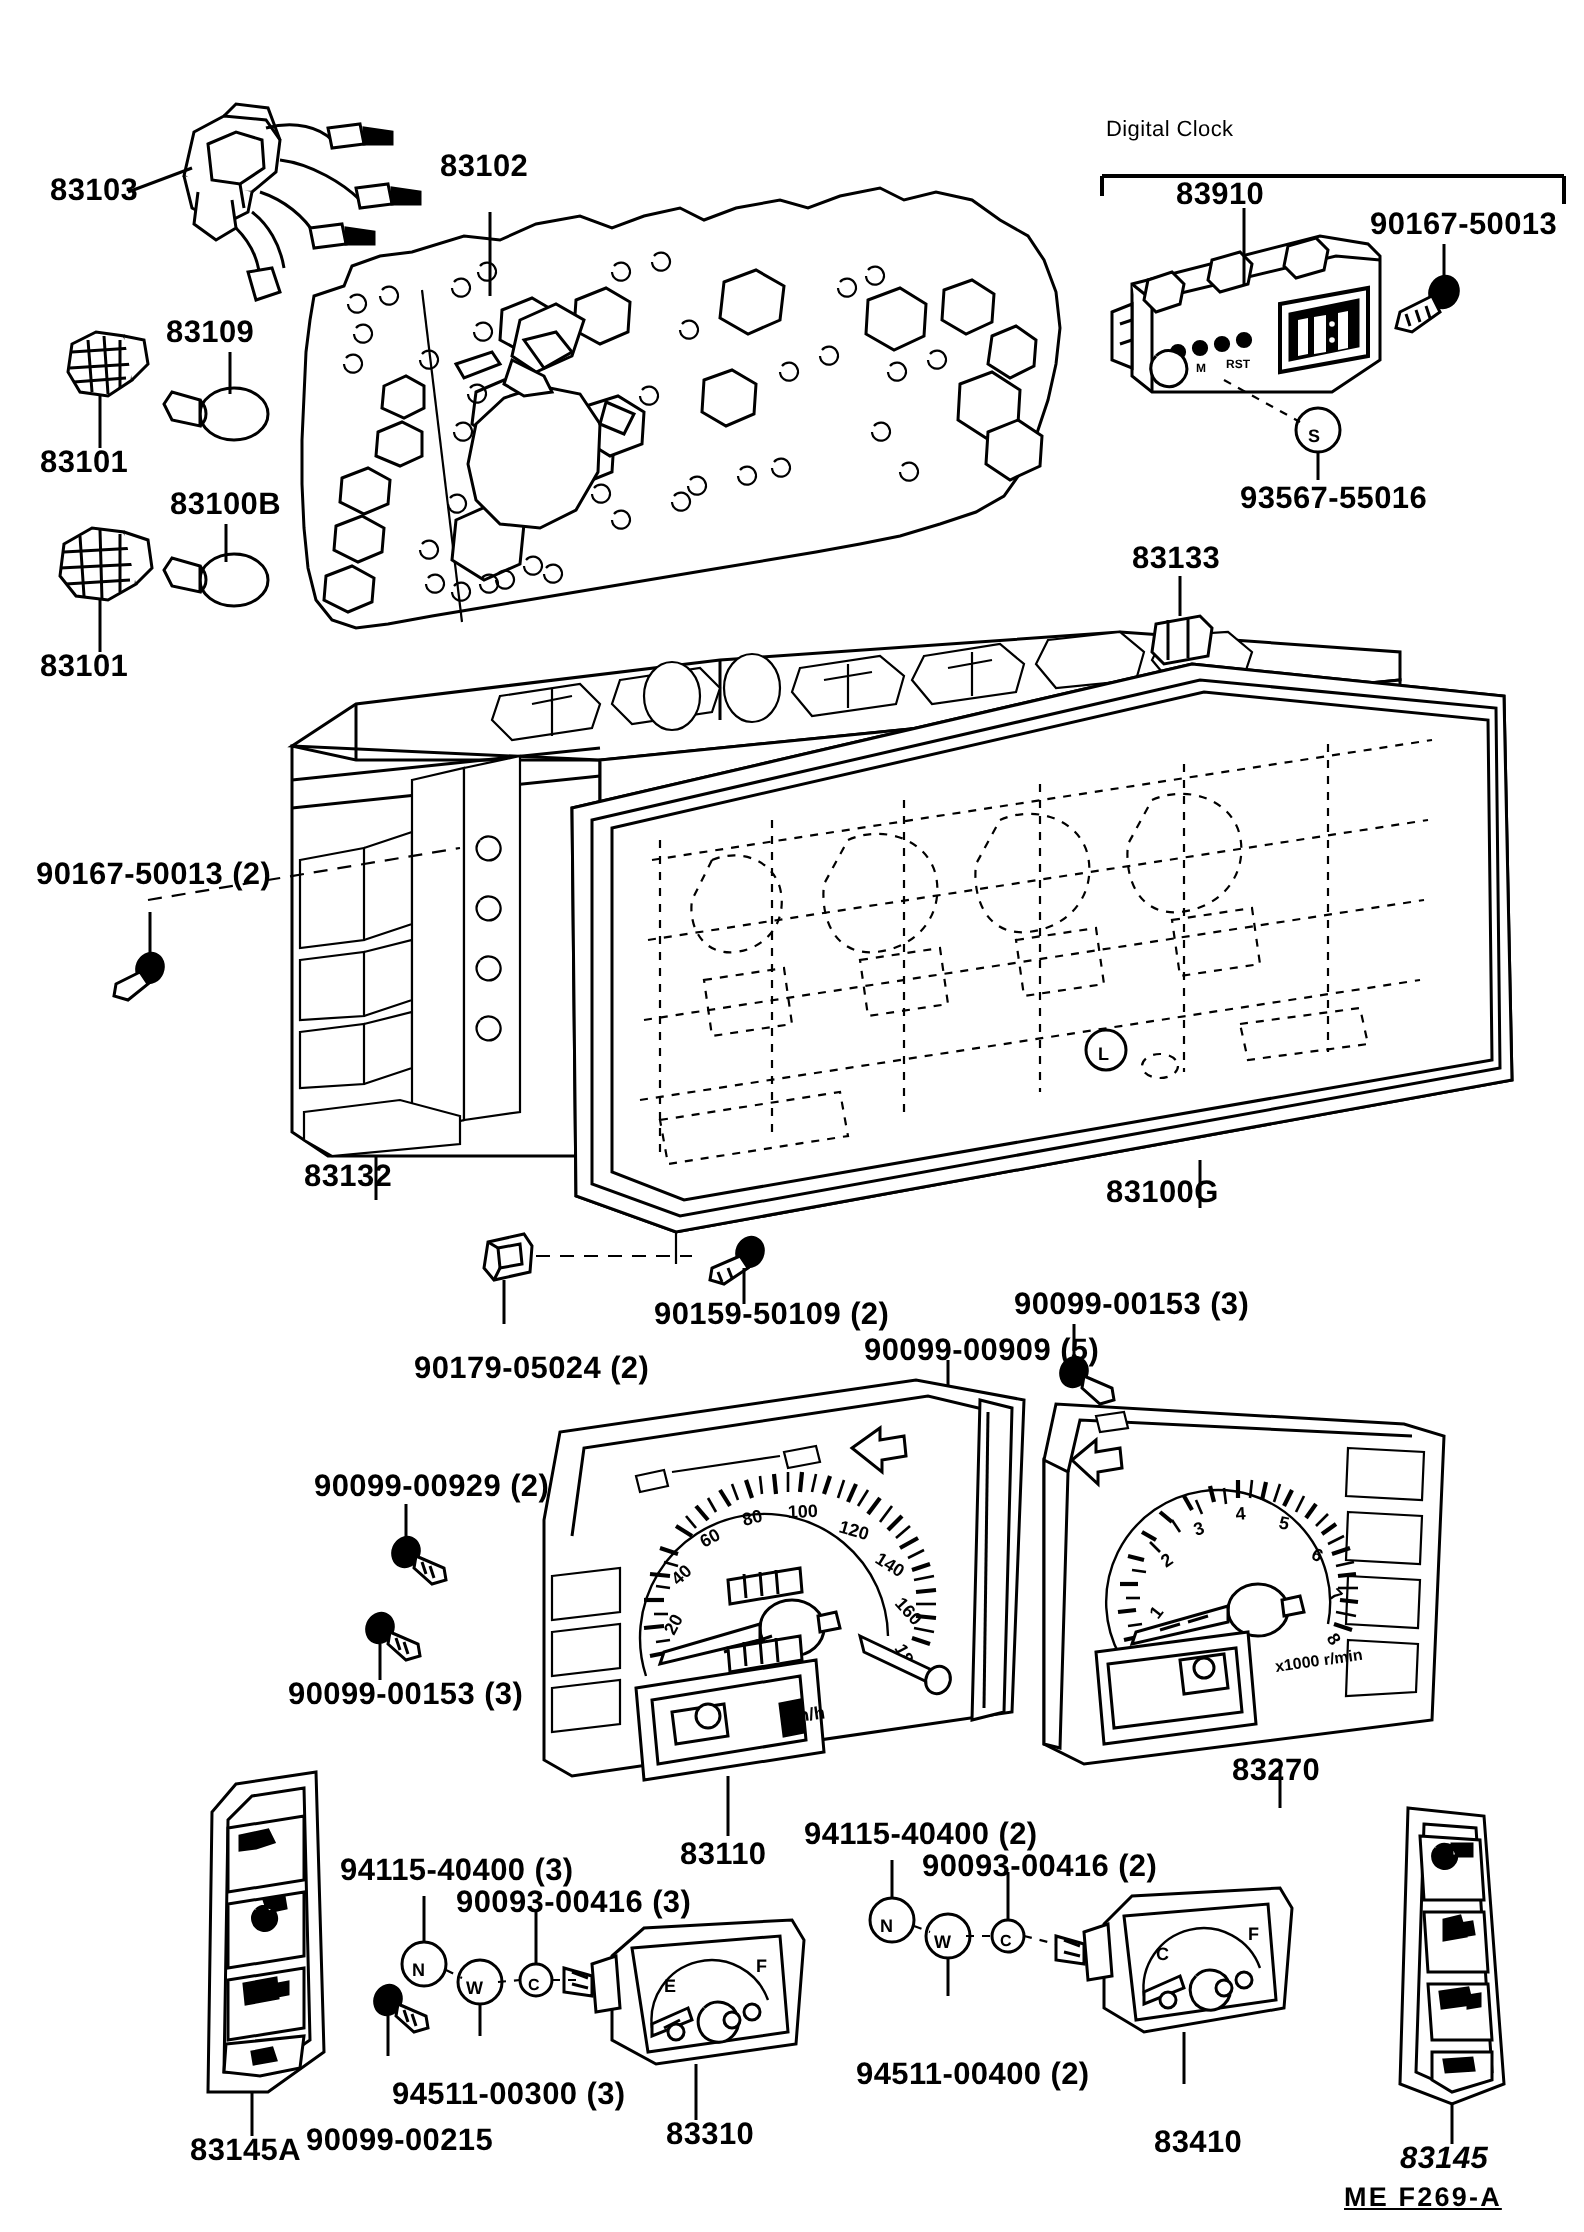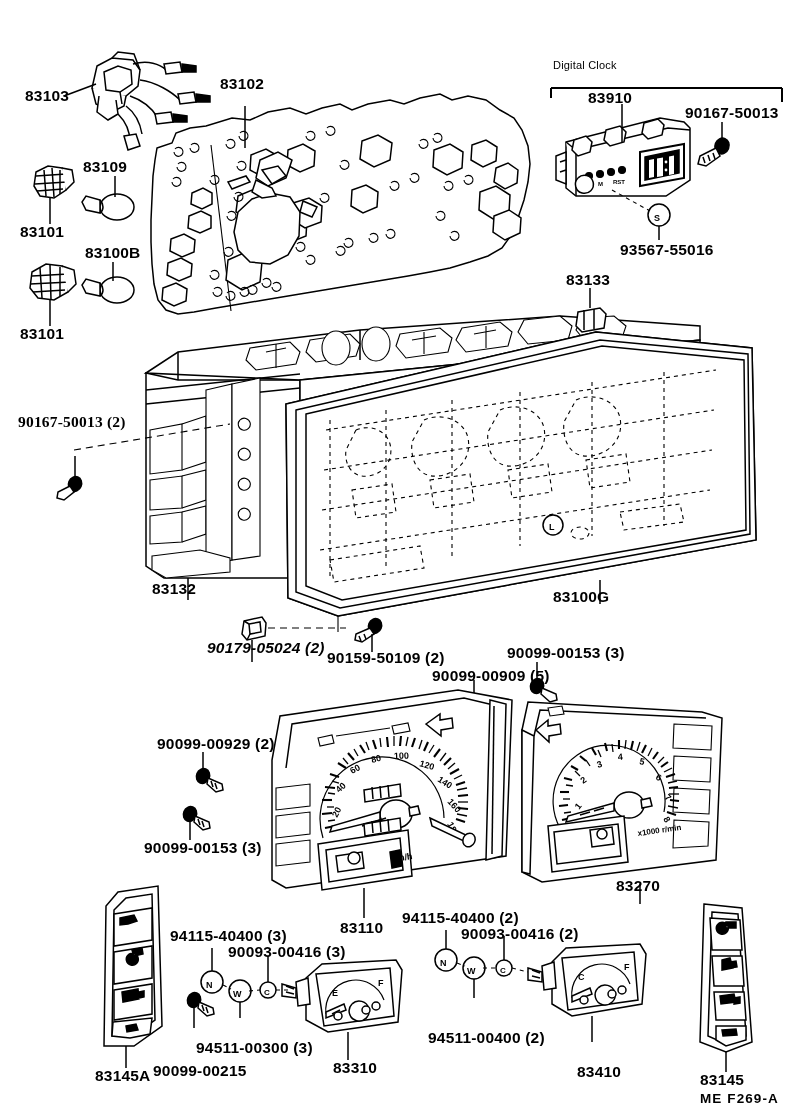--- a/index.html
+++ b/index.html
@@ -670,42 +670,42 @@
 <div class="lbl" style="left:20px;top:224px;">83101</div>
 <div class="lbl" style="left:85px;top:245px;">83100B</div>
 <div class="lbl" style="left:20px;top:326px;">83101</div>
 
 <div class="lbl hdr" style="left:553px;top:60px;">Digital Clock</div>
 <div class="lbl" style="left:588px;top:90px;">83910</div>
 <div class="lbl" style="left:685px;top:105px;">90167-50013</div>
 <div class="lbl" style="left:620px;top:242px;">93567-55016</div>
 
 <div class="lbl" style="left:566px;top:272px;">83133</div>
-<div class="lbl" style="left:18px;top:414px;font-family:Liberation Serif, serif;">90167-50013 (2)</div>
+<div class="lbl" style="left:18px;top:430px;">90167-50013 (2)</div>
 <div class="lbl" style="left:152px;top:581px;">83132</div>
 <div class="lbl" style="left:553px;top:589px;">83100G</div>
 
-<div class="lbl" style="left:207px;top:640px;font-style:italic;">90179-05024 (2)</div>
+<div class="lbl" style="left:207px;top:677px;">90179-05024 (2)</div>
 <div class="lbl" style="left:327px;top:650px;">90159-50109 (2)</div>
 <div class="lbl" style="left:432px;top:668px;">90099-00909 (5)</div>
 <div class="lbl" style="left:507px;top:645px;">90099-00153 (3)</div>
 <div class="lbl" style="left:157px;top:736px;">90099-00929 (2)</div>
 <div class="lbl" style="left:144px;top:840px;">90099-00153 (3)</div>
 
 <div class="lbl" style="left:340px;top:920px;">83110</div>
 <div class="lbl" style="left:616px;top:878px;">83270</div>
 
 <div class="lbl" style="left:170px;top:928px;">94115-40400 (3)</div>
 <div class="lbl" style="left:228px;top:944px;">90093-00416 (3)</div>
 <div class="lbl" style="left:196px;top:1040px;">94511-00300 (3)</div>
 <div class="lbl" style="left:153px;top:1063px;">90099-00215</div>
 <div class="lbl" style="left:95px;top:1068px;">83145A</div>
 <div class="lbl" style="left:333px;top:1060px;">83310</div>
 
 <div class="lbl" style="left:402px;top:910px;">94115-40400 (2)</div>
 <div class="lbl" style="left:461px;top:926px;">90093-00416 (2)</div>
 <div class="lbl" style="left:428px;top:1030px;">94511-00400 (2)</div>
 <div class="lbl" style="left:577px;top:1064px;">83410</div>
-<div class="lbl" style="left:700px;top:1072px;">83145</div>
-
-<div class="lbl code" style="left:700px;top:1092px;">ME  F269-A</div>
+<div class="lbl" style="left:700px;top:1072px;font-style:italic;">83145</div>
+
+<div class="lbl code" style="left:672px;top:1092px;text-decoration:underline;">ME  F269-A</div>
 
 </div>
 
 </body></html>

